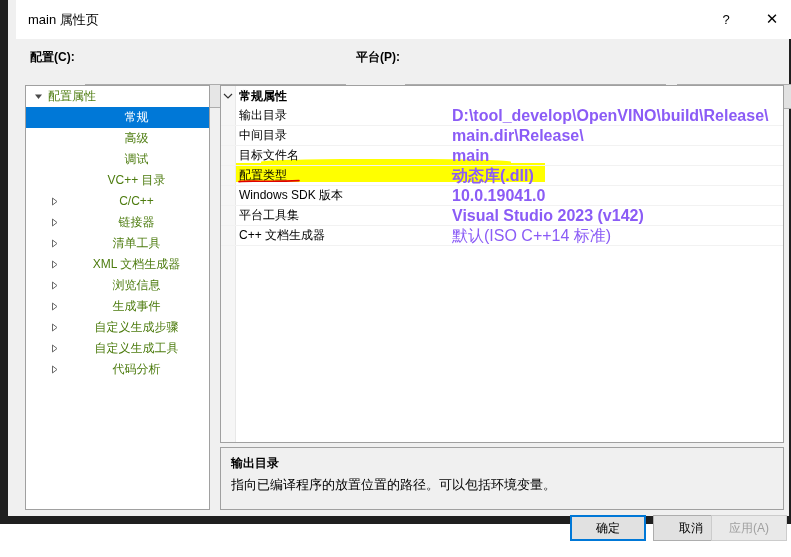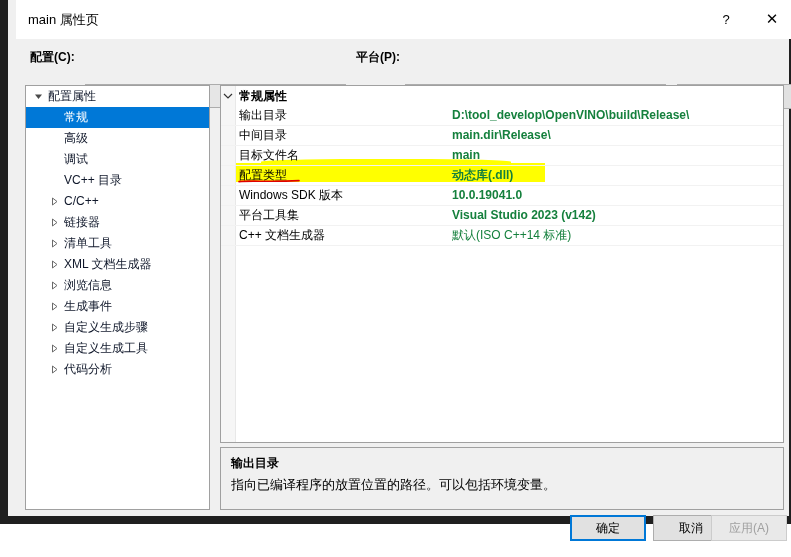--- a/index.html
+++ b/index.html
@@ -126,21 +126,21 @@
     border: 1px solid #a0a0a0;
     overflow: hidden;
   }
   .tree-item {
     position: relative;
     height: 21px;
     line-height: 21px;
     font-size: 12px;
     white-space: nowrap;
     cursor: default;
-    color: #0f172a;
+    color: #4d7c0f;
   }
   .tree-item.selected {
     background: #0078d7;
     color: #ffffff;
   }
   .tree-item .tw {
     position: absolute;
     top: 0;
     width: 16px;
     height: 21px;
@@ -149,21 +149,21 @@
     justify-content: center;
   }
   .tree-item .tw svg { display: block; }
   .tree-item .tlabel { display: block; }
 
   
   .lvl0 .tw { left: 4px; }
   .lvl0 .tlabel { padding-left: 22px; }
   
   .lvl1 .tw { left: 20px; }
-  .lvl1 .tlabel { padding-left: 38px; }
+  .lvl1 .tlabel { padding-left: 38px; text-align: center; }
 
   
   #grid-panel {
     position: absolute;
     left: 212px; top: 85px;
     width: 564px; height: 358px;
     box-sizing: border-box;
     background: #ffffff;
     border: 1px solid #a0a0a0;
     overflow: hidden;
@@ -200,23 +200,23 @@
   }
   .prop-row .pname {
     position: absolute;
     left: 18px; top: 0;
     font-size: 12px;
     color: #000;
   }
   .prop-row .pval {
     position: absolute;
     left: 231px; top: 0;
-    font-size: 12px;
+    font-size: 16px;
     font-weight: bold;
-    color: #15803d;
+    color: #8b5cf6;
   }
   .prop-row.inherited .pval { font-weight: normal; }
 
   
   #hl-marker {
     position: absolute;
     left: 14px;
     top: 76px;
     width: 310px;
     height: 19px;

